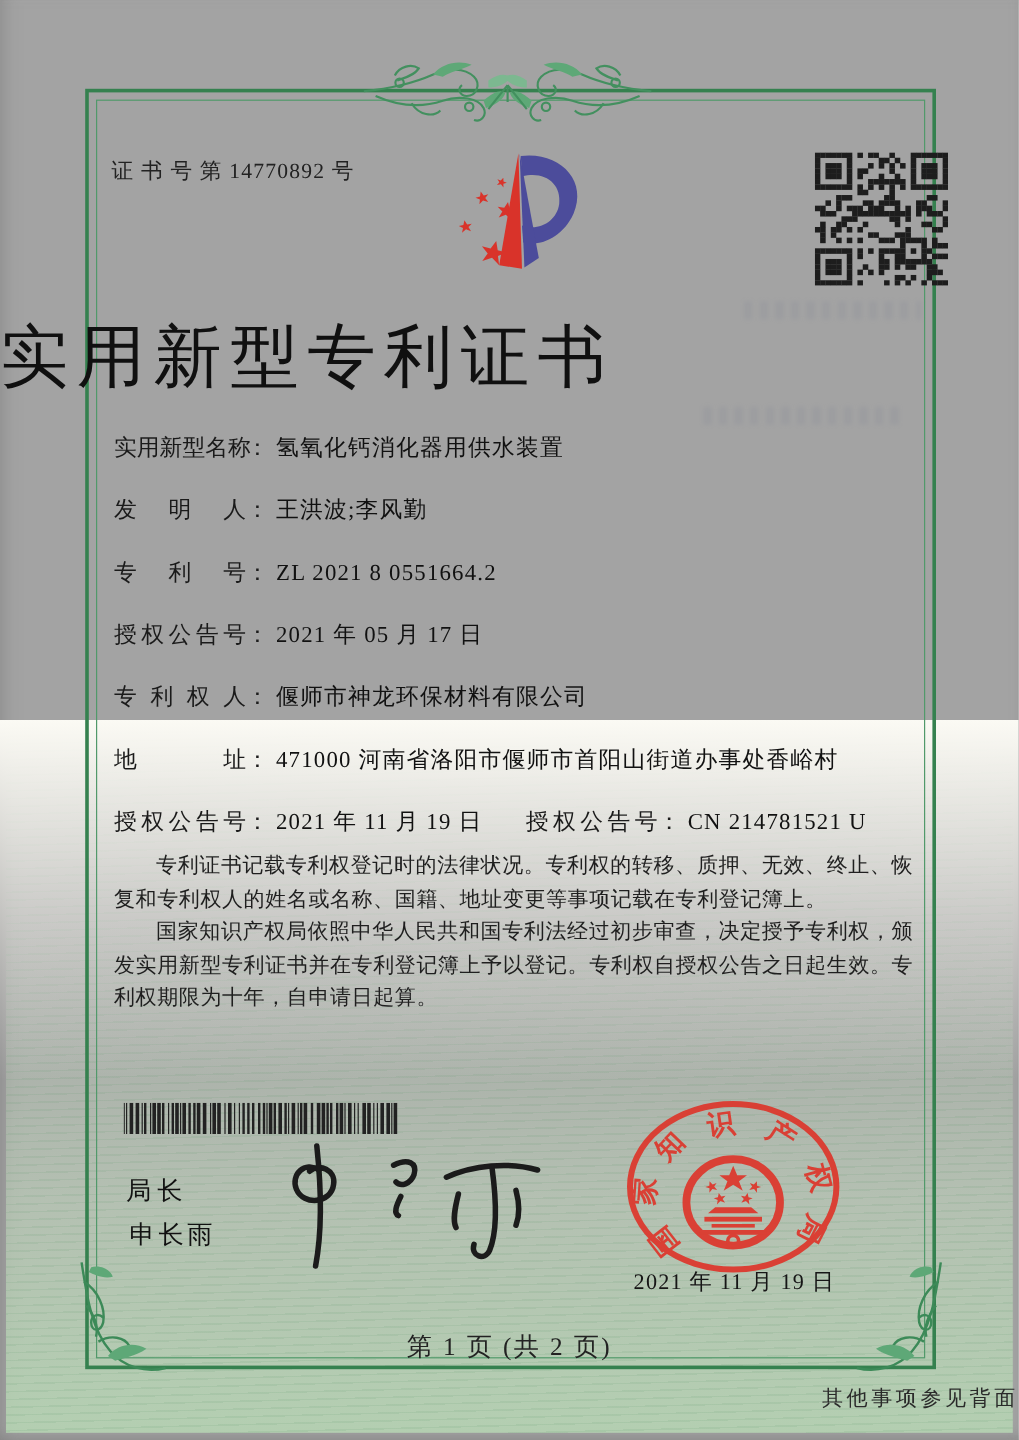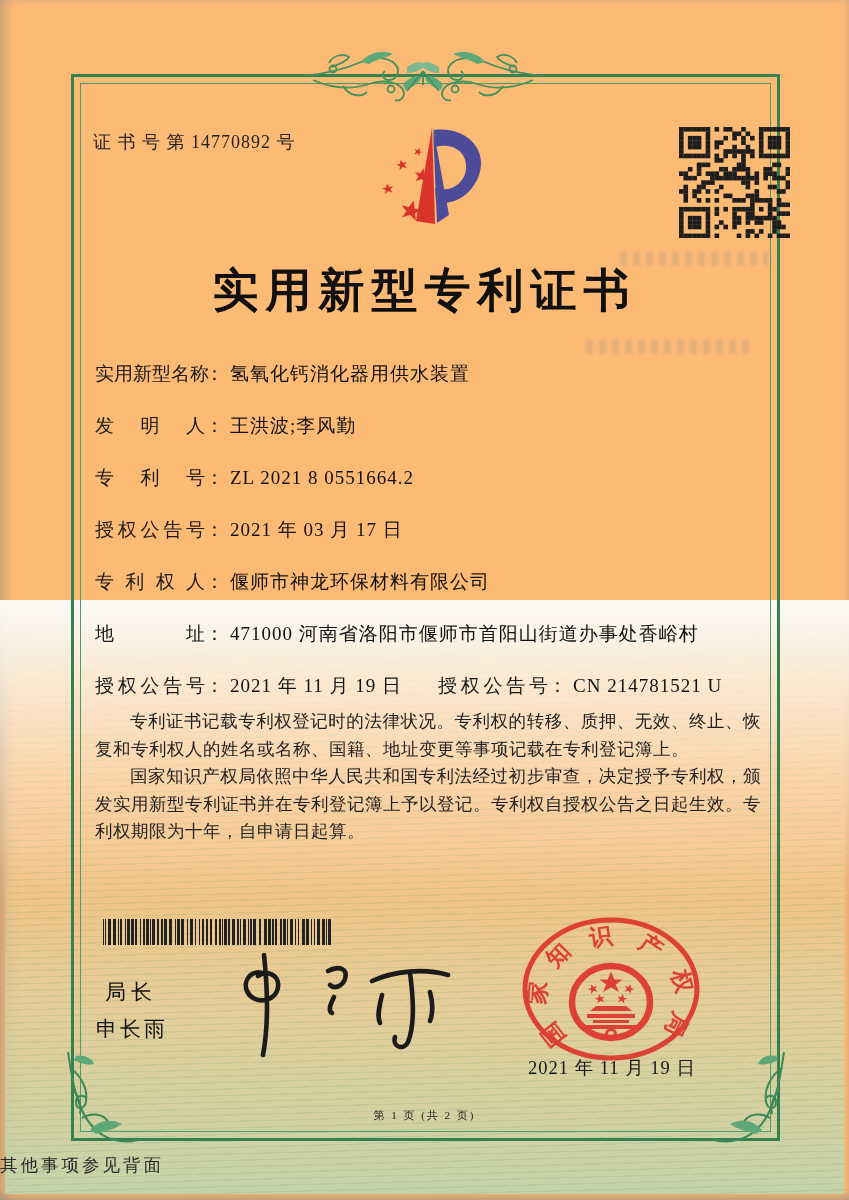--- a/index.html
+++ b/index.html
@@ -1,53 +1,53 @@
 <!DOCTYPE html>
 <html><head>
 <meta charset="utf-8">
 <style>
   html,body{margin:0;padding:0;background:#e8e8e6;}
   .page{
     position:relative; width:849px; height:1200px; margin:0 auto;
-    background:#fdba74; overflow:hidden;
+    background:#a3a3a3; overflow:hidden;
     font-family:"Liberation Serif","DejaVu Serif",serif; color:#1c1c1c;
     box-shadow: inset 16px 0 14px -13px rgba(125,125,125,.55),
                 inset -7px 0 7px -6px rgba(150,150,150,.35),
                 inset 0 -12px 9px -8px rgba(125,125,125,.5),
                 inset 0 6px 6px -5px rgba(170,170,170,.3);
   }
   .abs{position:absolute;}
   
   .tint{position:absolute;left:5px;right:5px;bottom:6px;height:430px;
     background:linear-gradient(180deg, rgba(205,230,200,0) 0%, rgba(201,228,196,.45) 55%, rgba(184,218,181,.8) 100%);}
   .waves{position:absolute;left:5px;right:5px;top:600px;bottom:6px;
     background:repeating-linear-gradient(178.5deg, rgba(92,152,106,.13) 0px, rgba(92,152,106,.13) 1.3px, rgba(0,0,0,0) 1.3px, rgba(0,0,0,0) 6.5px);}
   .wavefade{position:absolute;left:0;right:0;top:600px;height:300px;
     background:linear-gradient(180deg, #fbfaf4 0%, rgba(251,250,244,0) 100%);}
   
   .bframe{position:absolute;left:71px;top:74px;right:69px;bottom:59px;border:3px solid #35814f;}
   .bframe-inner{position:absolute;left:80px;top:83px;right:78px;bottom:68px;border:1.5px solid #51996a;}
   
   .certno{left:93px;top:130px;font-size:18px;letter-spacing:1px;color:#222;}
-  .title{left:0;top:260px;width:100%;text-align:center;font-size:46px;font-weight:bold;
+  .title{left:0;top:260px;width:100%;font-size:57px;font-weight:normal;
          letter-spacing:7px;color:#101010;}
   .fields{left:95px;top:360px;width:668px;font-size:19px;line-height:28px;}
   .frow{margin-bottom:24px;white-space:nowrap;}
   .flabel{display:inline-block;width:110px;text-align:justify;text-align-last:justify;vertical-align:top;color:#1a1a1a;}
   .fcolon{display:inline-block;margin-right:6px;}
   .fvalue{letter-spacing:1px;color:#111;}
   .grantrow .pair2{margin-left:36px;}
   .paras{left:95px;top:708px;width:666px;font-size:17.5px;line-height:27.5px;
          text-align:justify;color:#1f1f1f;letter-spacing:.5px;}
   .paras p{margin:0;text-indent:2em;}
   .director{left:105px;top:978px;font-size:21px;letter-spacing:5px;color:#111;font-family:Liberation Serif, serif;}
-  .directorname{left:96px;top:1015px;font-size:21px;letter-spacing:3px;color:#111;}
+  .directorname{left:108px;top:1015px;font-size:21px;letter-spacing:3px;color:#111;}
   .sealdate{left:512px;top:1055px;width:200px;text-align:center;font-size:18.5px;letter-spacing:1px;color:#161616;}
-  .pagenum{left:0;top:1108px;width:100%;text-align:center;font-size:11px;letter-spacing:2px;color:#222;}
-  .backnote{left:0;top:1153px;width:100%;text-align:left;font-size:17.5px;letter-spacing:3px;color:#2a2a2a;}
+  .pagenum{left:0;top:1108px;width:100%;text-align:center;font-size:21px;letter-spacing:2px;color:#222;}
+  .backnote{left:0;top:1153px;width:100%;text-align:right;font-size:17.5px;letter-spacing:3px;color:#2a2a2a;}
   .sealchar{font-family:"Liberation Serif","DejaVu Serif",serif;font-weight:bold;font-size:23px;fill:#dd372c;text-anchor:middle;}
   .smudge{position:absolute;height:15px;filter:blur(1.6px);opacity:.55;
     background:repeating-linear-gradient(90deg, rgba(128,132,148,.35) 0 7px, rgba(0,0,0,0) 7px 13px);}
   .sm1{left:620px;top:251px;width:148px;}
   .sm2{left:586px;top:339px;width:166px;}
 </style>
 </head>
 <body>
 
 <div class="page">
@@ -413,21 +413,21 @@
     <div class="frow">
       <span class="flabel">实用新型名称</span><span class="fcolon">：</span><span class="fvalue">氢氧化钙消化器用供水装置</span>
     </div>
     <div class="frow">
       <span class="flabel">发明人</span><span class="fcolon">：</span><span class="fvalue">王洪波;李风勤</span>
     </div>
     <div class="frow">
       <span class="flabel">专利号</span><span class="fcolon">：</span><span class="fvalue">ZL 2021 8 0551664.2</span>
     </div>
     <div class="frow">
-      <span class="flabel">授权公告号</span><span class="fcolon">：</span><span class="fvalue">2021 年 03 月 17 日</span>
+      <span class="flabel">授权公告号</span><span class="fcolon">：</span><span class="fvalue">2021 年 05 月 17 日</span>
     </div>
     <div class="frow">
       <span class="flabel">专利权人</span><span class="fcolon">：</span><span class="fvalue">偃师市神龙环保材料有限公司</span>
     </div>
     <div class="frow">
       <span class="flabel">地址</span><span class="fcolon">：</span><span class="fvalue">471000 河南省洛阳市偃师市首阳山街道办事处香峪村</span>
     </div>
     <div class="frow grantrow">
       <span class="flabel">授权公告号</span><span class="fcolon">：</span><span class="fvalue">2021 年 11 月 19 日</span><span class="pair2"><span class="flabel">授权公告号</span><span class="fcolon">：</span><span class="fvalue">CN 214781521 U</span></span>
     </div>

